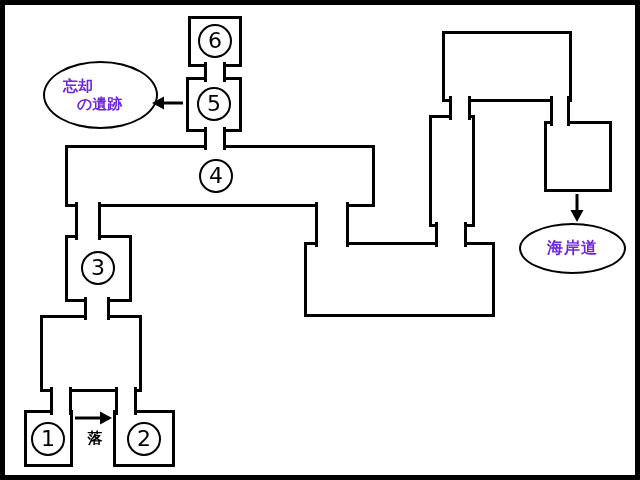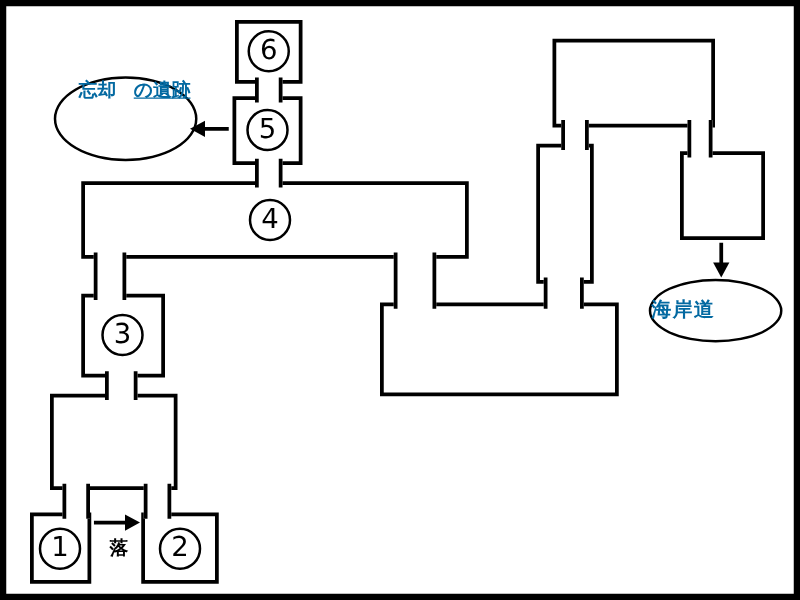--- a/index.html
+++ b/index.html
@@ -53,37 +53,37 @@
     box-sizing: border-box;
     border: 2px solid #000;
     border-radius: 50%;
     background: #fff;
     z-index: 3;
   }
   .ellipse .txt {
     position: absolute;
     inset: 0;
     display: flex;
-    flex-direction: row;
+    flex-direction: column;
+    justify-content: center;
     font-weight: bold;
-    color: #0369a1;
+    color: #6d28d9;
   }
   .ellipse .txt.centered {
     align-items: center;
     font-size: 16px;
     letter-spacing: 1px;
   }
   .ellipse .txt.ruins {
     padding-left: 18px;
     font-size: 15px;
     line-height: 18px;
   }
   .ellipse .txt.ruins .l2 {
     margin-left: 14px;
-    text-decoration: underline;
   }
   .arrow {
     position: absolute;
     z-index: 4;
   }
   .fall {
     position: absolute;
     z-index: 4;
     font-size: 15px;
     font-weight: bold;

